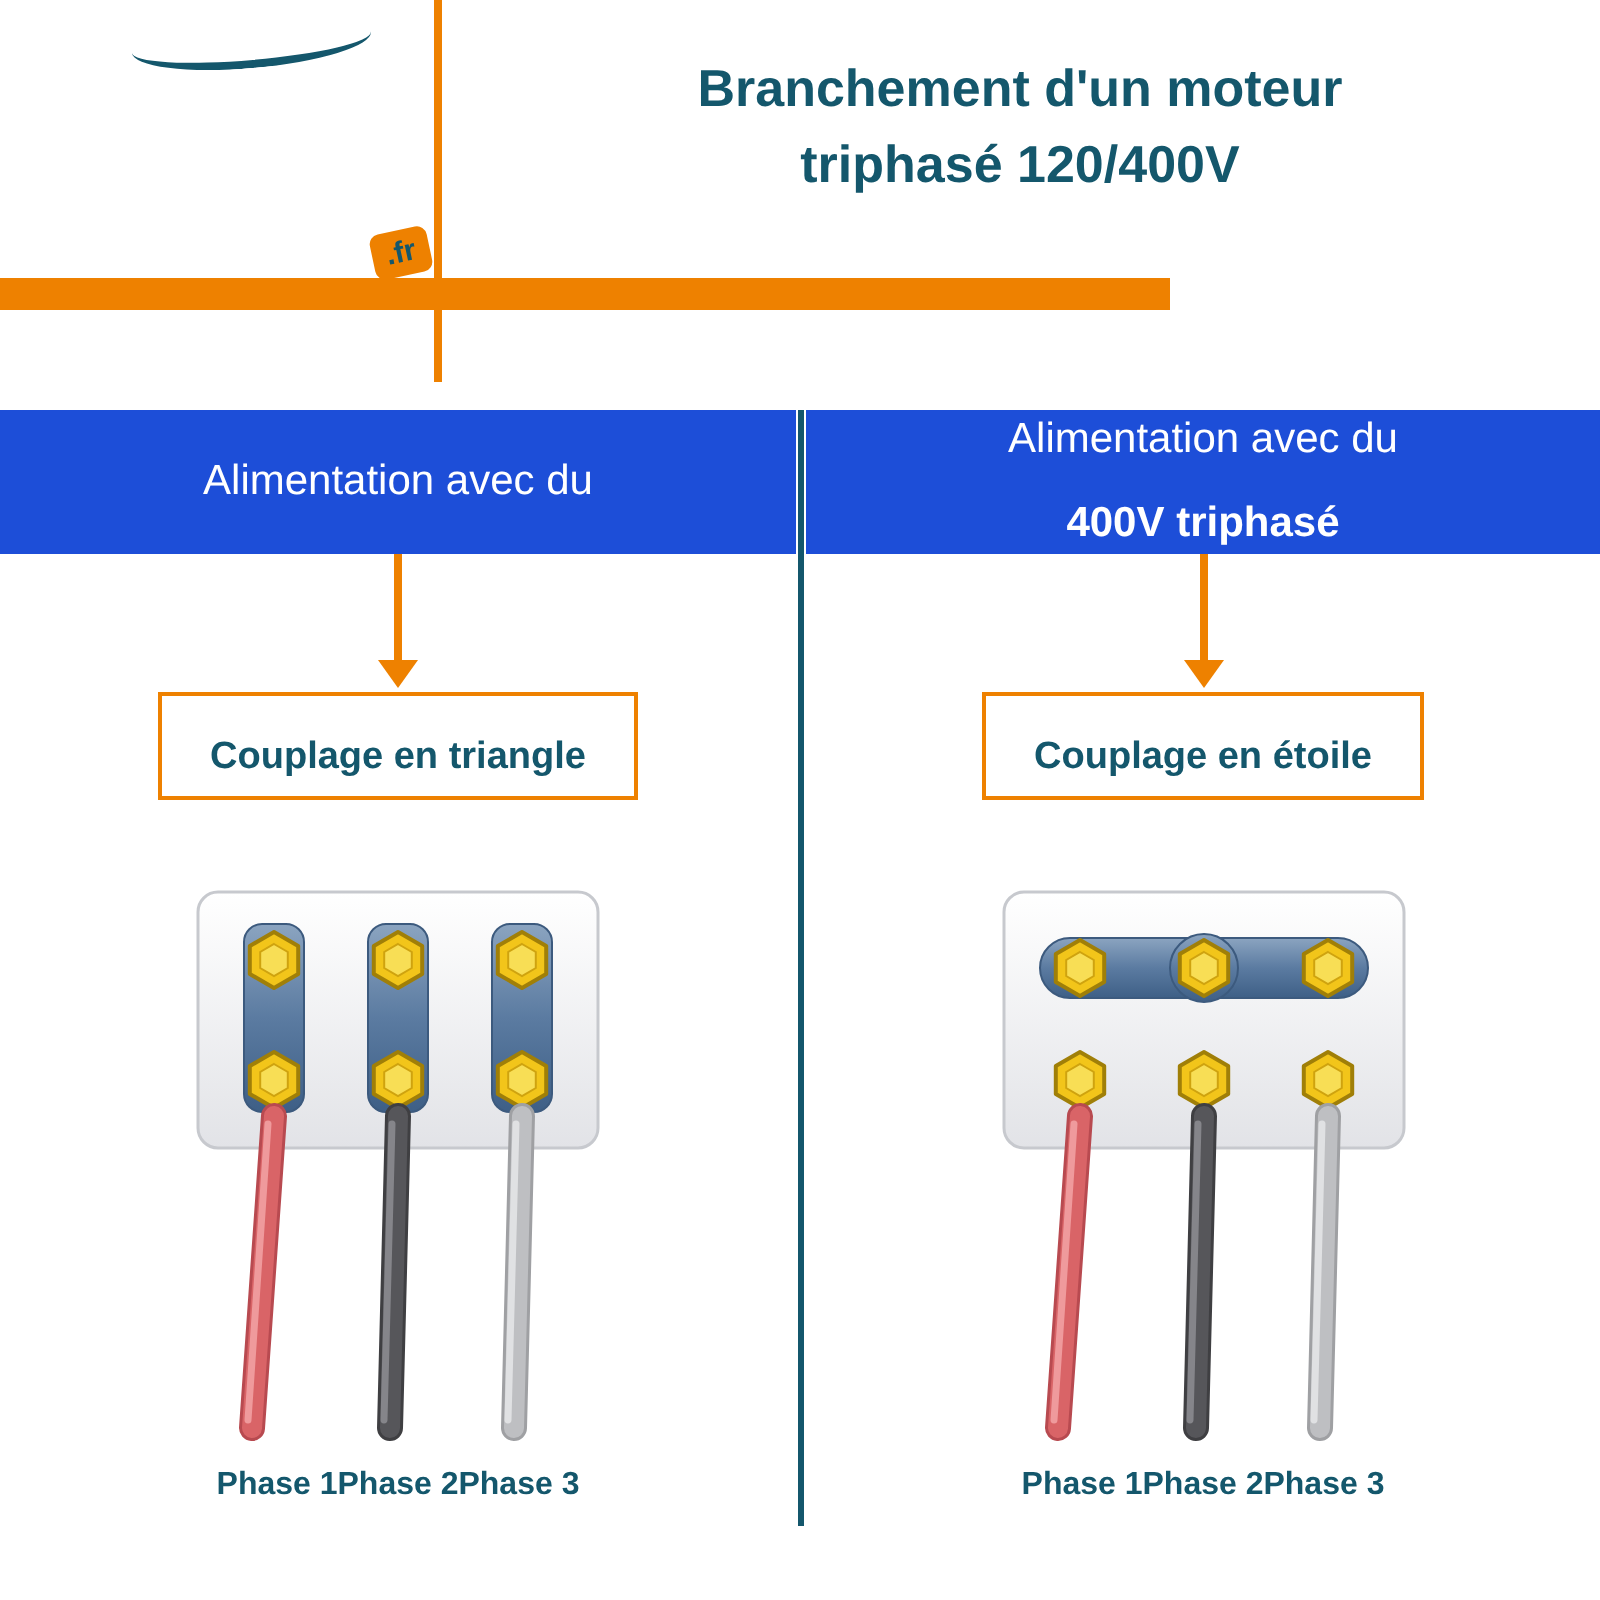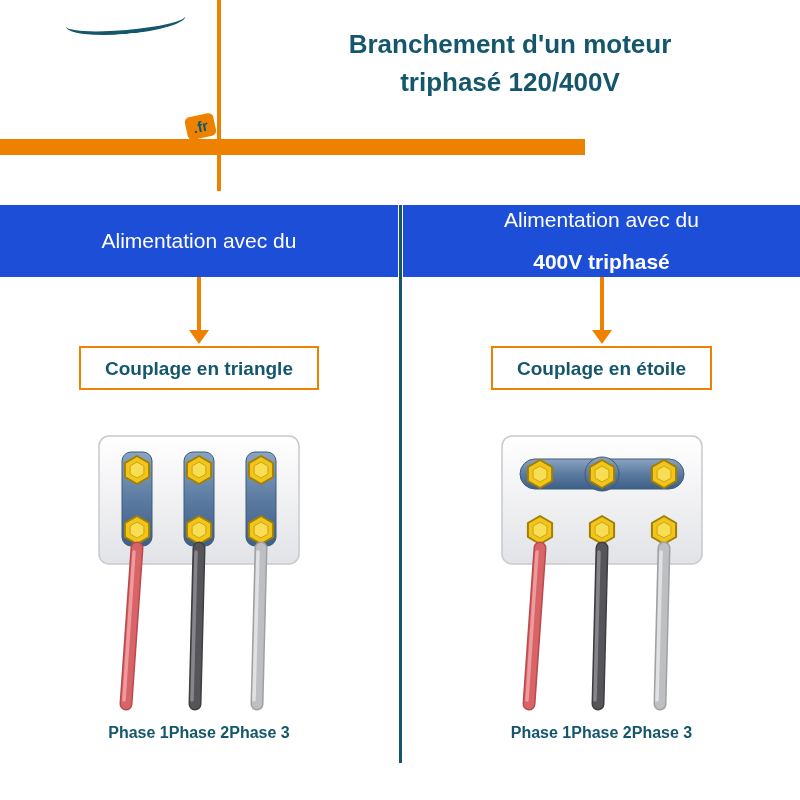--- a/index.html
+++ b/index.html
@@ -35,21 +35,21 @@
               display:flex;flex-direction:column;justify-content:center;align-items:center;
               gap:18px;font-size:21px;line-height:1.15;}
   .col-header .bold{font-weight:bold;}
 
   .arrow{display:flex;flex-direction:column;align-items:center;height:68px;}
   .arrow-stem{width:4px;height:53px;background:#ee8100;}
   .arrow-head{width:0;height:0;border-left:10px solid transparent;border-right:10px solid transparent;
               border-top:14px solid #ee8100;}
 
   .coupling-box{margin-top:1px;border:2px solid #ee8100;background:#fff;
-                padding:10px 24px 8px;font-size:19px;font-weight:bold;color:#14576c;
+                padding:20px 24px 8px;font-size:19px;font-weight:bold;color:#14576c;
                 white-space:nowrap;}
 
   .tsvg{display:block;margin-top:42px;}
 
   .phases{width:237px;margin-top:4px;display:flex;justify-content:center;
           font-size:16px;font-weight:bold;color:#14576c;}
 </style>
 </head>
 <body>
 

